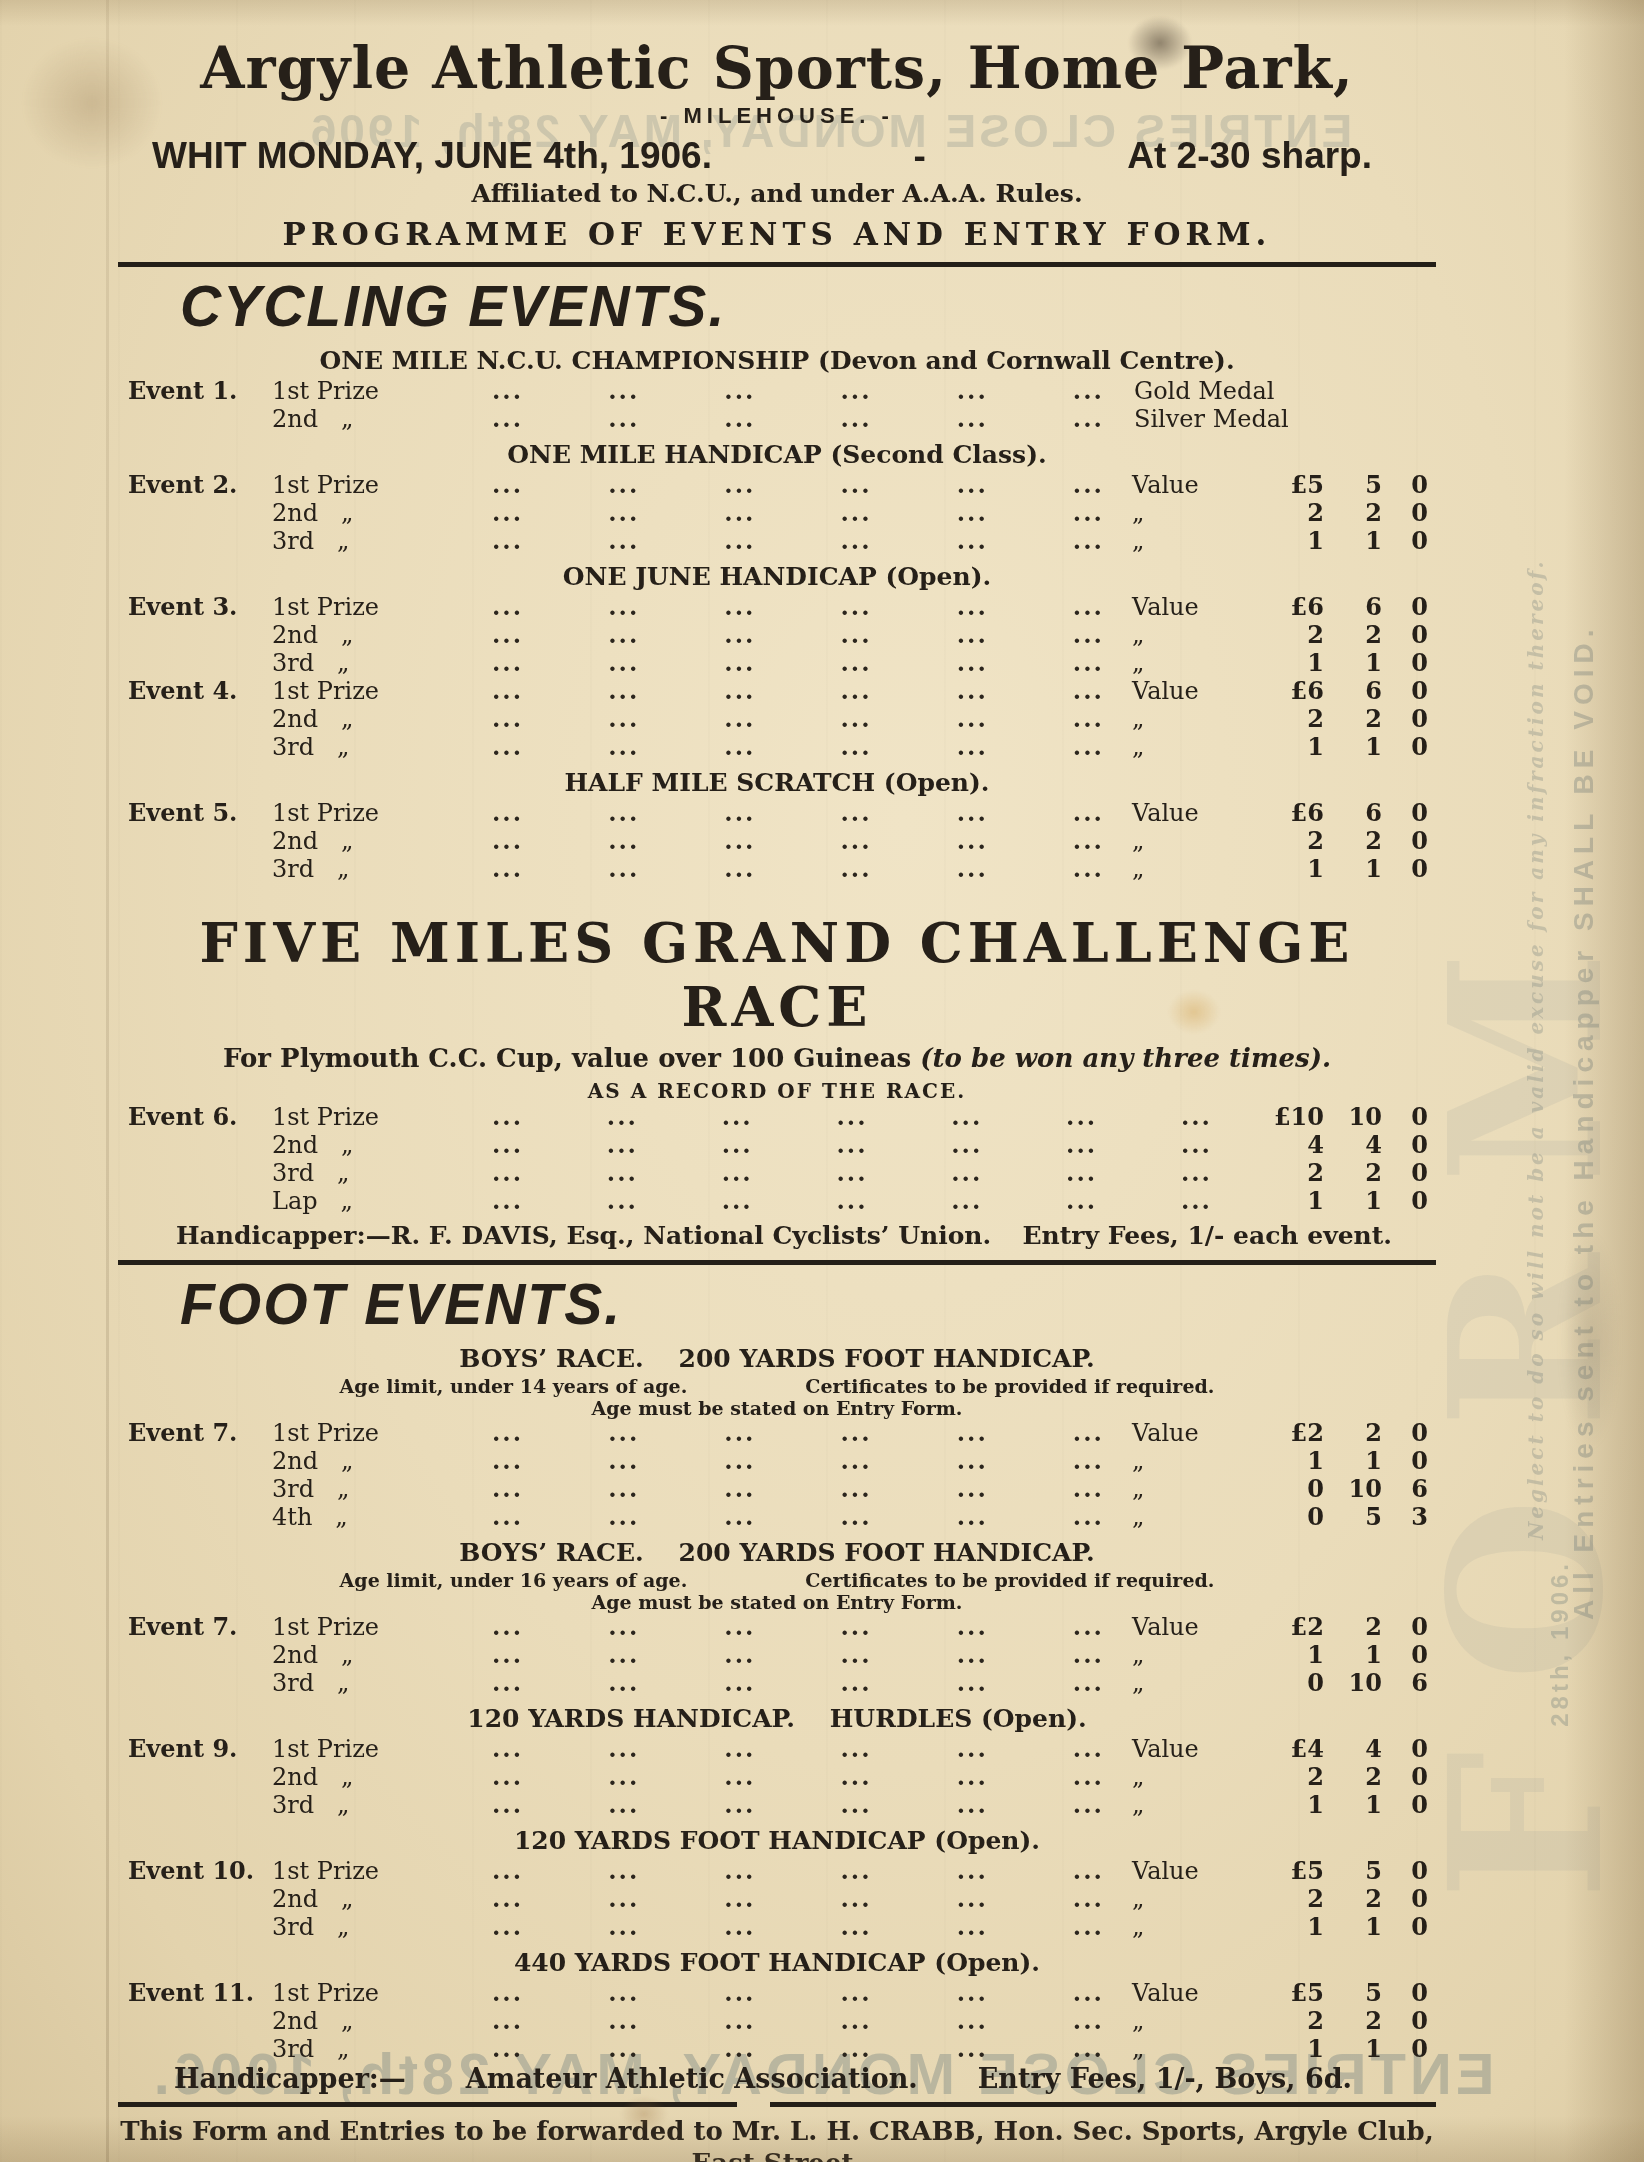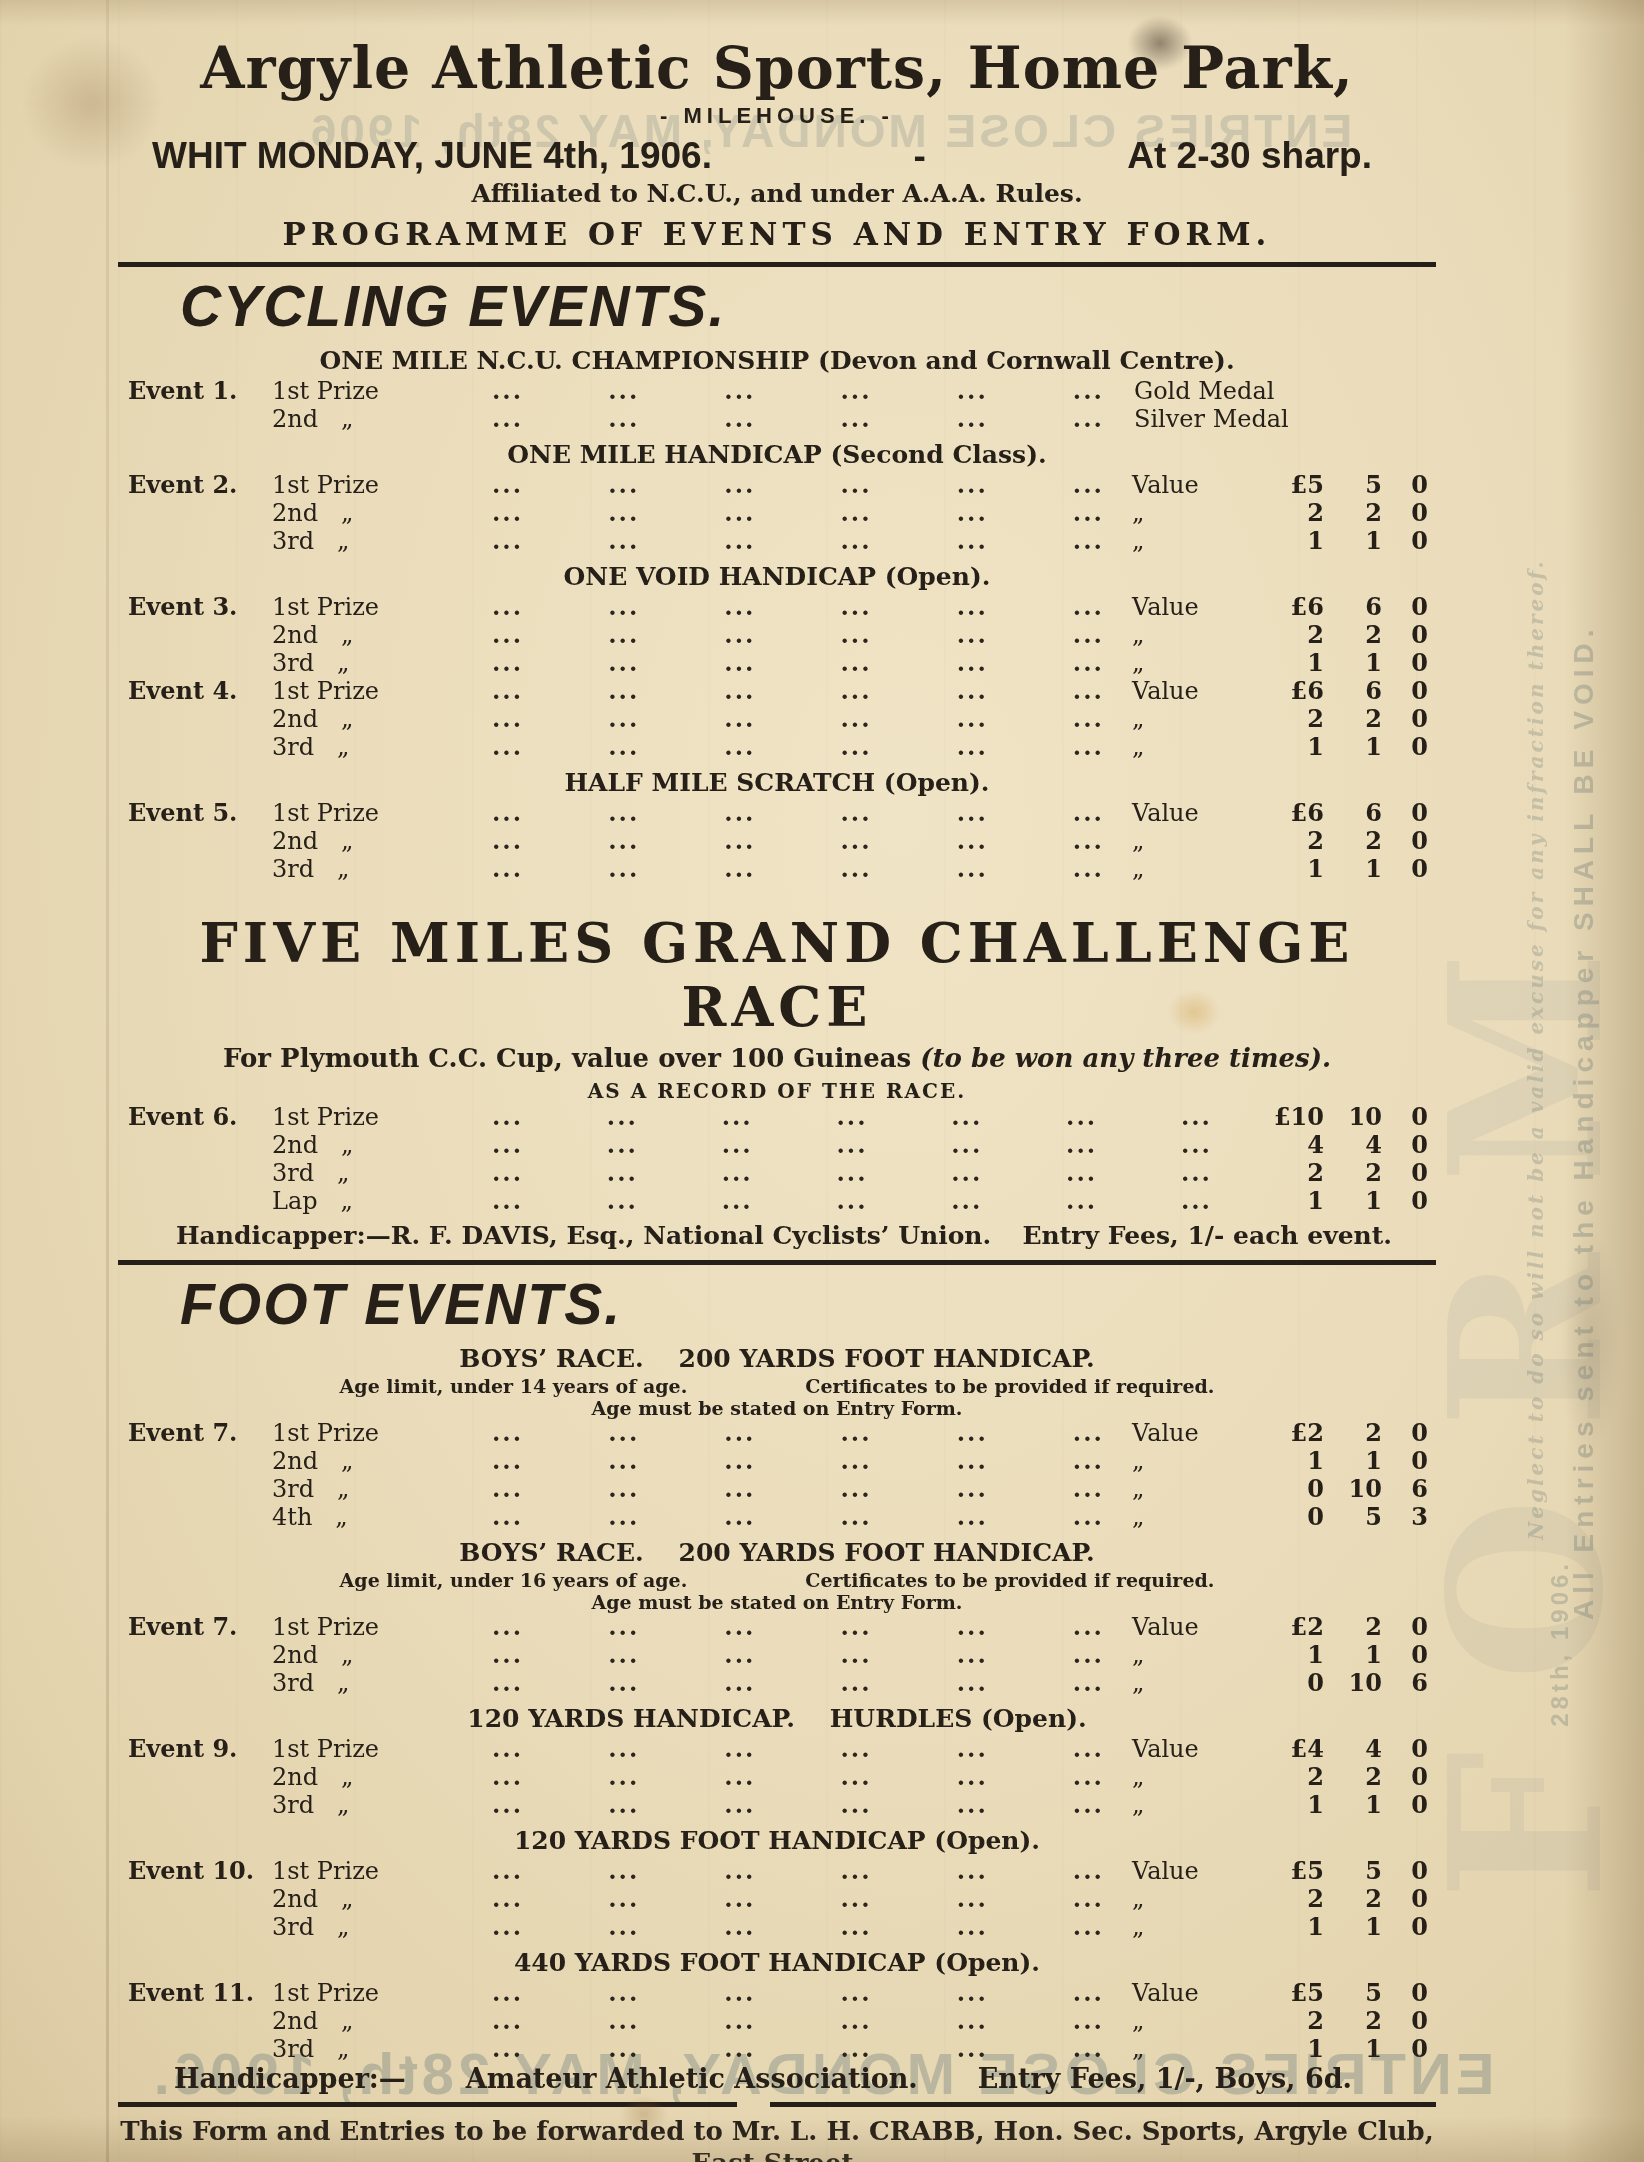--- a/index.html
+++ b/index.html
@@ -195,21 +195,21 @@
               <span class="dotgrp">...</span>
               <span class="dotgrp">...</span>
             </span>
             <span class="cell-vl">„</span>
             <span class="cell-p num">1</span>
             <span class="cell-s num">1</span>
             <span class="cell-d num">0</span>
           </div>
         </div>
         <div class="race">
-          <div class="race-heading">ONE VOID HANDICAP (Open).</div>
+          <div class="race-heading">ONE JUNE HANDICAP (Open).</div>
           <div class="prize-row">
             <span class="cell-event">Event 3.</span>
             <span class="cell-label">1st Prize</span>
             <span class="cell-dots">
               <span class="dotgrp">...</span>
               <span class="dotgrp">...</span>
               <span class="dotgrp">...</span>
               <span class="dotgrp">...</span>
               <span class="dotgrp">...</span>
               <span class="dotgrp">...</span>

